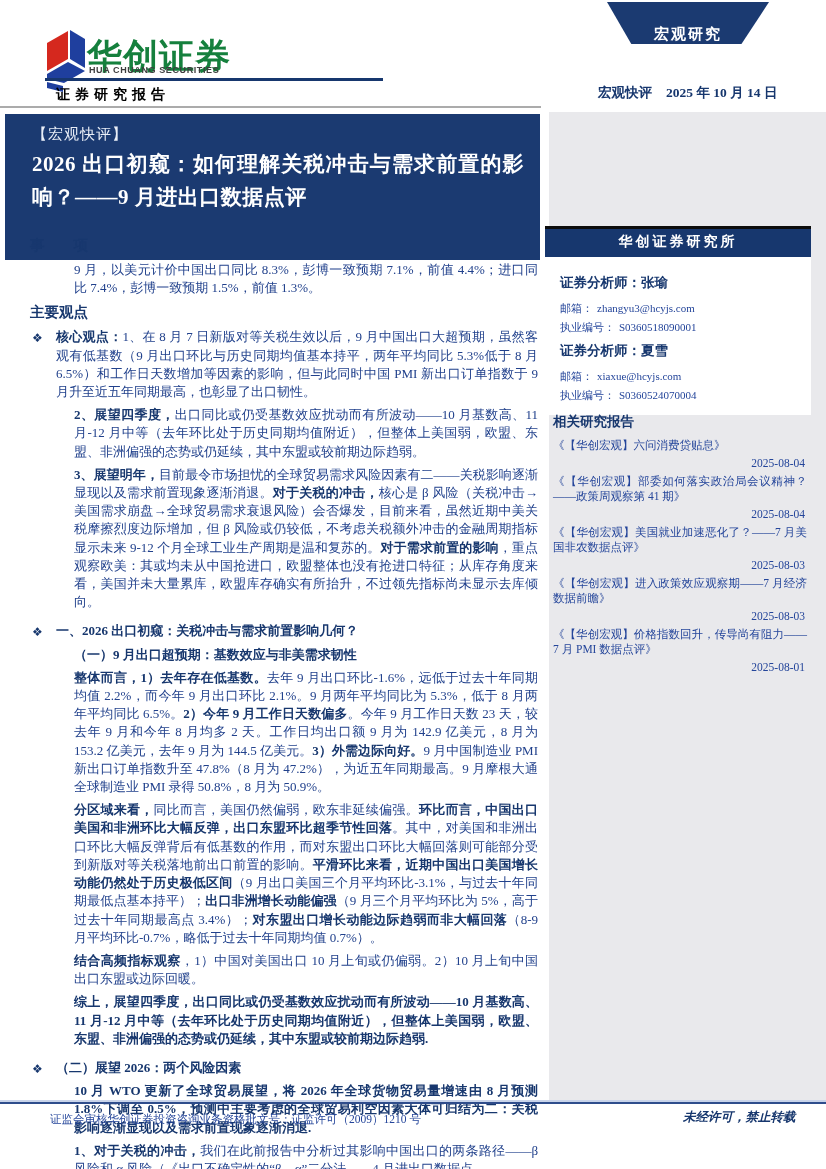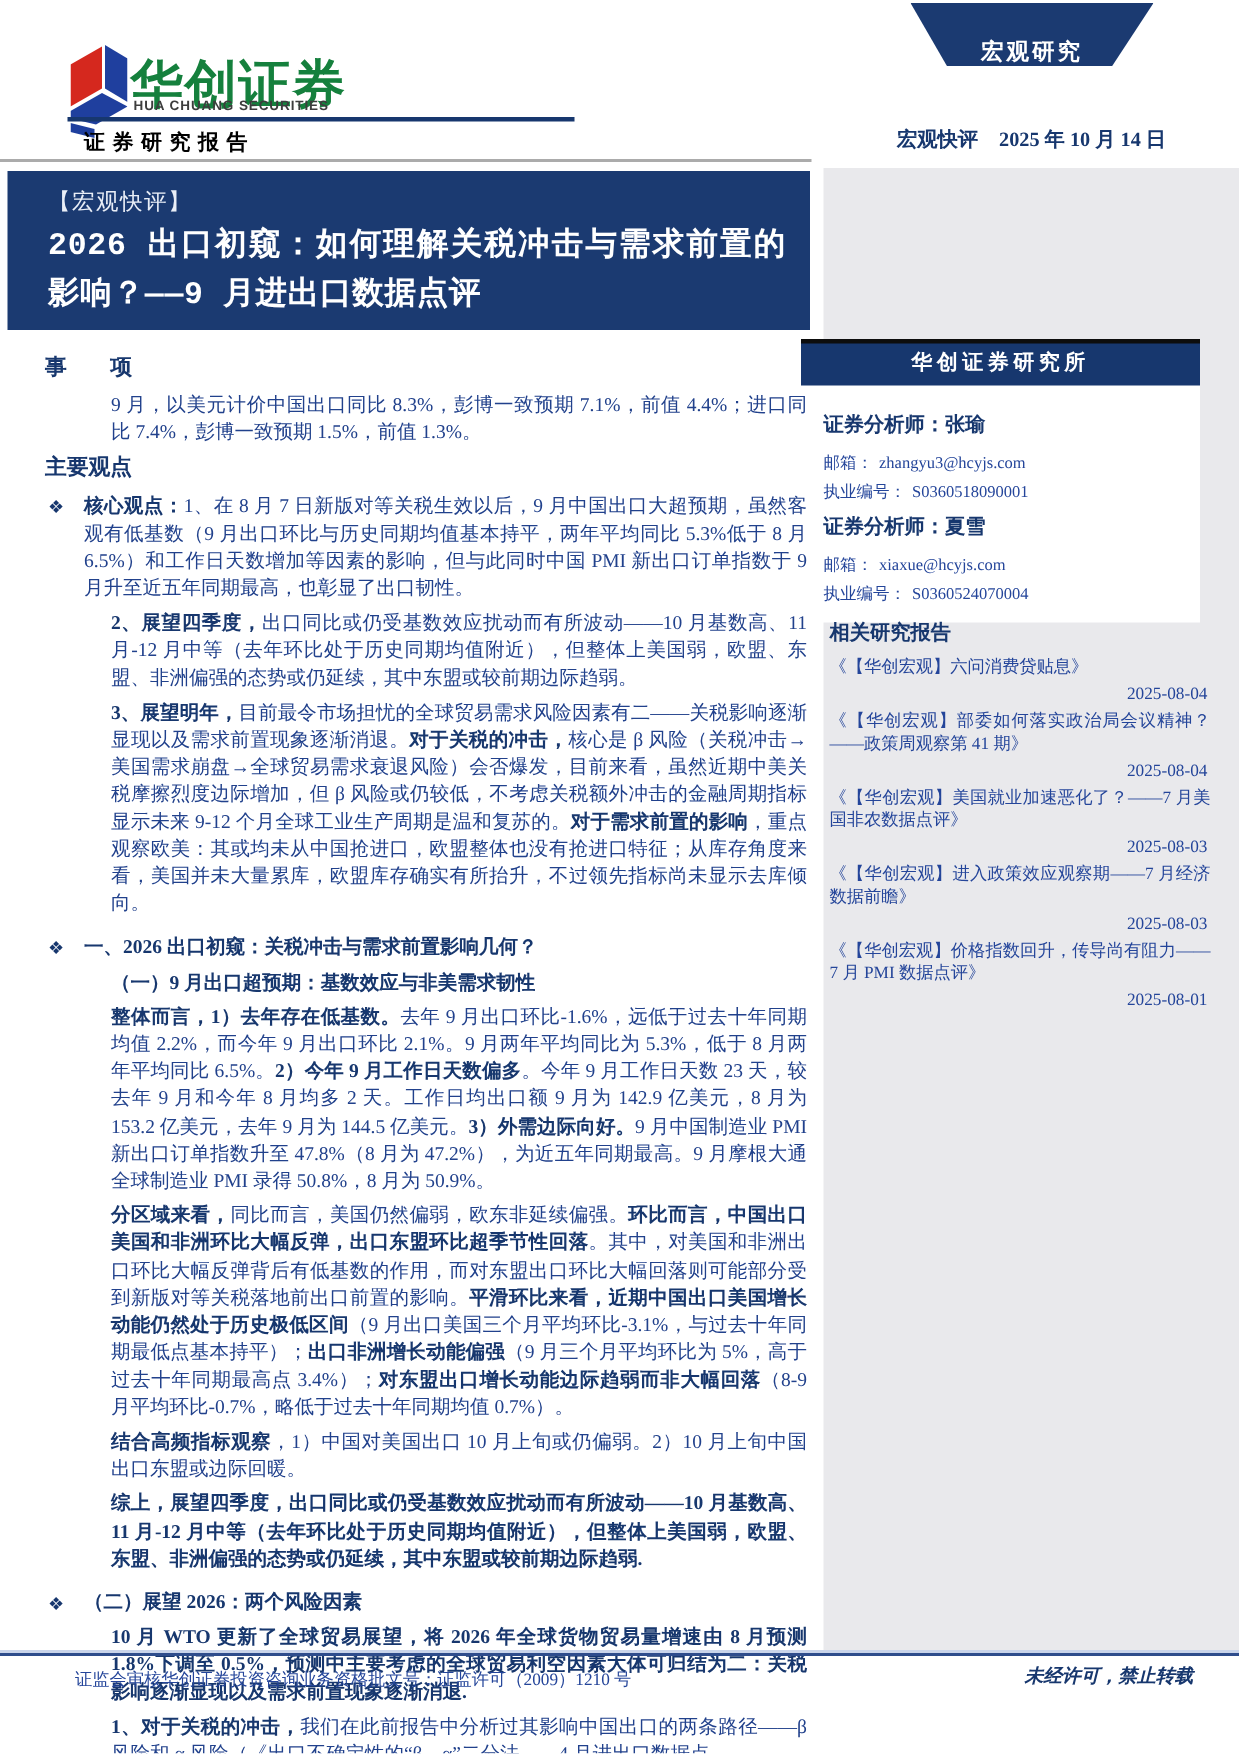--- a/index.html
+++ b/index.html
@@ -15,39 +15,39 @@
   .brand-underline{position:absolute;left:45px;top:78px;width:338px;height:3px;background:#17376e;}
   .report-series{position:absolute;left:56px;top:86px;font-size:14px;font-weight:bold;color:#000000;letter-spacing:5px;}
   .category-trapezoid{position:absolute;left:607px;top:2px;width:162px;height:42px;background:#1b3a71;
             clip-path:polygon(0 0,100% 0,83% 100%,15% 100%);display:flex;align-items:flex-end;justify-content:center;}
   .category-trapezoid span{color:#fff;font-weight:bold;font-size:15px;letter-spacing:2px;}
   .date-line{position:absolute;left:598px;top:84px;width:212px;display:flex;gap:14px;
              font-size:13.5px;font-weight:bold;color:#17376e;}
   .top-rule{position:absolute;left:0;top:106px;width:541px;height:2px;background:#ababab;}
 
   
-  .title-band{position:absolute;left:5px;top:114px;width:535px;height:106px;background:#1b3a71;
-              box-sizing:border-box;padding:11px 16px 0 27px;font-family:Liberation Mono, monospace;}
+  .title-band{position:absolute;left:5px;top:114px;width:535px;height:146px;background:#1b3a71;
+              box-sizing:border-box;padding:11px 16px 0 27px;}
   .title-tag{color:#e9eef7;font-size:15px;letter-spacing:1px;}
   .title-main{color:#ffffff;font-size:21px;font-weight:bold;line-height:33px;letter-spacing:0.5px;margin-top:4px;
               text-align:justify;}
 
   
   .main-col{position:absolute;left:30px;top:235px;width:508px;color:#21418c;font-size:13px;
             line-height:18.2px;text-align:justify;}
   .blk{margin:0 0 5px 44px;position:relative;}
   .blk.h1{margin-left:0;font-size:14.5px;font-weight:bold;color:#17376e;line-height:20px;margin-bottom:6px;}
   .blk.has-bullet{margin-left:0;padding-left:26px;}
   .blk .bullet{position:absolute;left:2px;top:1px;color:#17376e;font-size:12px;}
   .blk .b{font-weight:bold;color:#17376e;}
   .blk.gap-top{margin-top:11px;}
 
   
   .side-gray{position:absolute;left:549px;top:112px;width:277px;height:991px;background:#e9e9ec;}
-  .institute-card{position:absolute;left:534px;top:226px;width:266px;background:#ffffff;padding-bottom:8px;}
+  .institute-card{position:absolute;left:545px;top:226px;width:266px;background:#ffffff;padding-bottom:8px;}
   .institute-bar{border-top:3px solid #0d0d0d;background:#17376e;color:#ffffff;text-align:center;
                  font-weight:bold;font-size:14px;letter-spacing:3px;padding:4px 0 6px;}
   .analysts{padding:10px 6px 0 15px;}
   .analyst-name{font-size:13.5px;font-weight:bold;color:#17376e;margin:7px 0 9px;}
   .analyst-row{font-size:11px;color:#24459a;margin:4px 0;}
   .analyst-row .lab{margin-right:4px;}
 
   .related{position:absolute;left:553px;top:413px;width:254px;}
   .related-header{font-size:13.5px;font-weight:bold;color:#17376e;margin-bottom:7px;}
   .report-item{margin-bottom:3px;}

